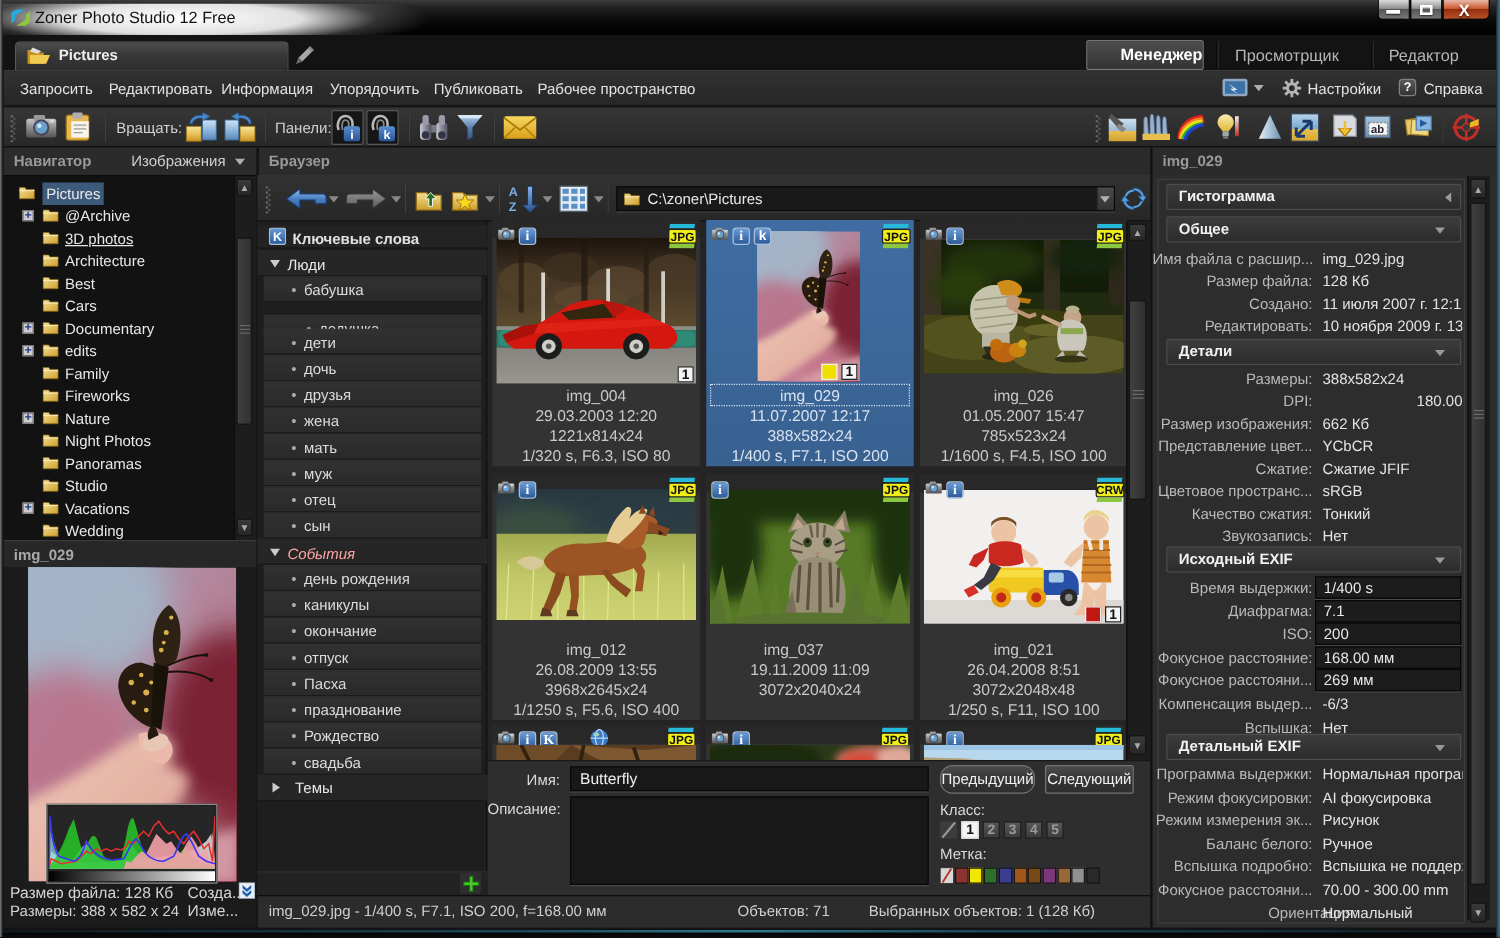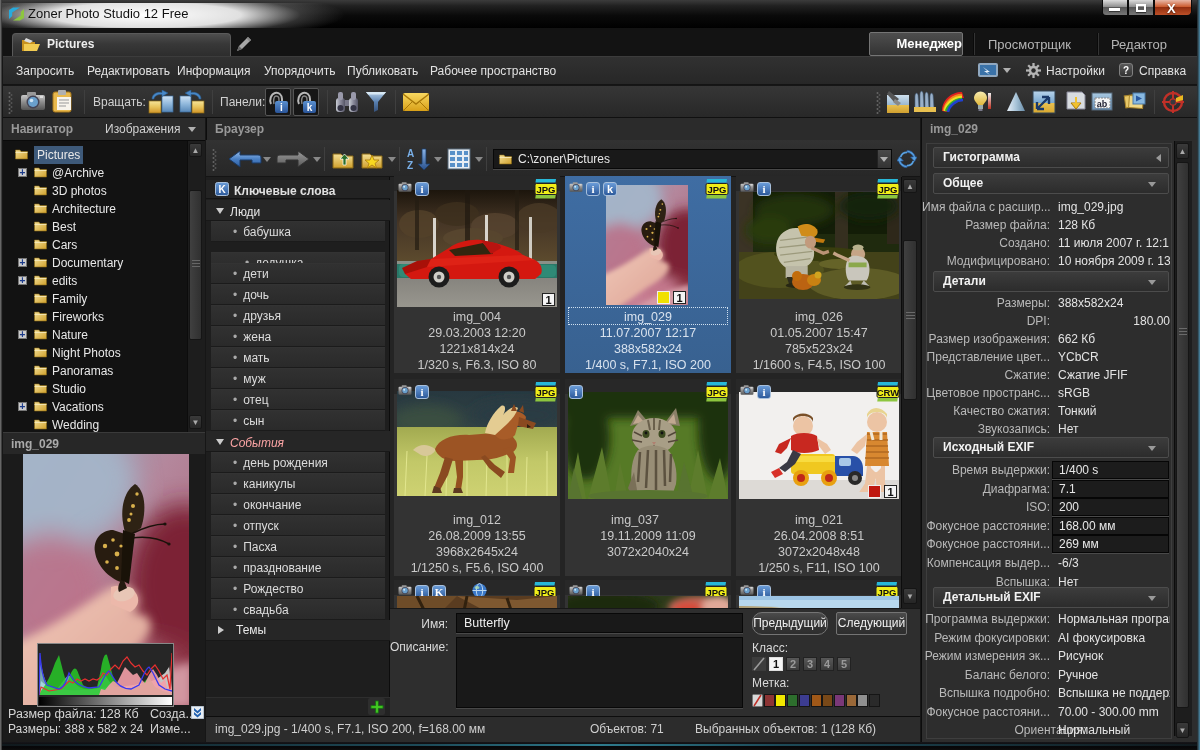--- a/index.html
+++ b/index.html
@@ -374,21 +374,21 @@
 <svg class="abs" style="left:34px;top:184px" width="13" height="12" viewBox="0 0 13 12">
 <path d="M0.5 2.5 L0.5 11 L12.5 11 L12.5 3.5 L6 3.5 L5 2 L0.5 2 Z" fill="url(#fg)" stroke="#8a6914" stroke-width=".6"></path>
 <defs>
         <linearGradient id="fg" x1="0" y1="0" x2="1" y2="1">
           <stop offset="0" stop-color="#f4e098"></stop>
           <stop offset="1" stop-color="#cfa02c"></stop>
         </linearGradient>
       </defs>
 <path d="M0.5 4.5 L12.5 4.5" stroke="#f8ecc0" stroke-width=".8"></path>
 </svg>
-<div class="trow abs" style="left:52px;top:182px;">3D photos</div>
+<div class="trow abs" style="left:52px;top:182px;text-decoration:underline;">3D photos</div>
 <svg class="abs" style="left:34px;top:202px" width="13" height="12" viewBox="0 0 13 12">
 <path d="M0.5 2.5 L0.5 11 L12.5 11 L12.5 3.5 L6 3.5 L5 2 L0.5 2 Z" fill="url(#fg)" stroke="#8a6914" stroke-width=".6"></path>
 <defs>
         <linearGradient id="fg" x1="0" y1="0" x2="1" y2="1">
           <stop offset="0" stop-color="#f4e098"></stop>
           <stop offset="1" stop-color="#cfa02c"></stop>
         </linearGradient>
       </defs>
 <path d="M0.5 4.5 L12.5 4.5" stroke="#f8ecc0" stroke-width=".8"></path>
 </svg>
@@ -1349,21 +1349,21 @@
 <div class="abs" style="left:921px;top:140px;width:279px;height:602px;background:#2d2d2d;border-left:1px solid #0c0c0c;"></div>
 <div class="abs" style="left:926px;top:143px;width:246px;height:596px;border:1px solid #3e3e3e;background:#2d2d2d;"></div>
 <div class="sect abs" style="top:147px;">Гистограмма<span style="position:absolute;left:218px;top:6px;width:0;height:0;border:4px solid transparent;border-right:5px solid #999;"></span></div>
 <div class="sect abs" style="top:173px;">Общее<span class="tri-d" style="left:214px;top:8px;border-top-color:#999;"></span></div>
 <div class="rl abs" style="left:922px;top:200px;">Имя файла с расшир...</div>
     <div class="rv abs" style="top:200px;">img_029.jpg</div>
 <div class="rl abs" style="left:922px;top:218px;">Размер файла:</div>
     <div class="rv abs" style="top:218px;">128 Кб</div>
 <div class="rl abs" style="left:922px;top:236px;">Создано:</div>
     <div class="rv abs" style="top:236px;">11 июля 2007 г. 12:1</div>
-<div class="rl abs" style="left:922px;top:254px;">Модифицировано:</div>
+<div class="rl abs" style="left:922px;top:254px;">Редактировать:</div>
     <div class="rv abs" style="top:254px;">10 ноября 2009 г. 13</div>
 <div class="sect abs" style="top:271px;">Детали<span class="tri-d" style="left:214px;top:8px;border-top-color:#999;"></span></div>
 <div class="rl abs" style="left:922px;top:296px;">Размеры:</div>
     <div class="rv abs" style="top:296px;">388x582x24</div>
 <div class="rl abs" style="left:922px;top:314px;">DPI:</div>
     <div class="rv abs" style="top:314px;text-align:right;">180.00</div>
 <div class="rl abs" style="left:922px;top:332px;">Размер изображения:</div>
     <div class="rv abs" style="top:332px;">662 Кб</div>
 <div class="rl abs" style="left:922px;top:350px;">Представление цвет...</div>
     <div class="rv abs" style="top:350px;">YCbCR</div>

